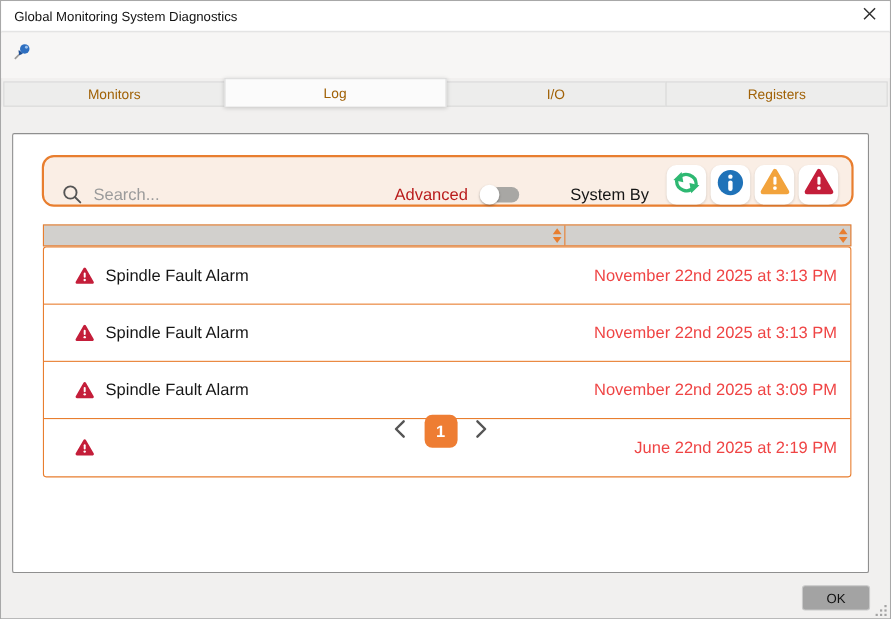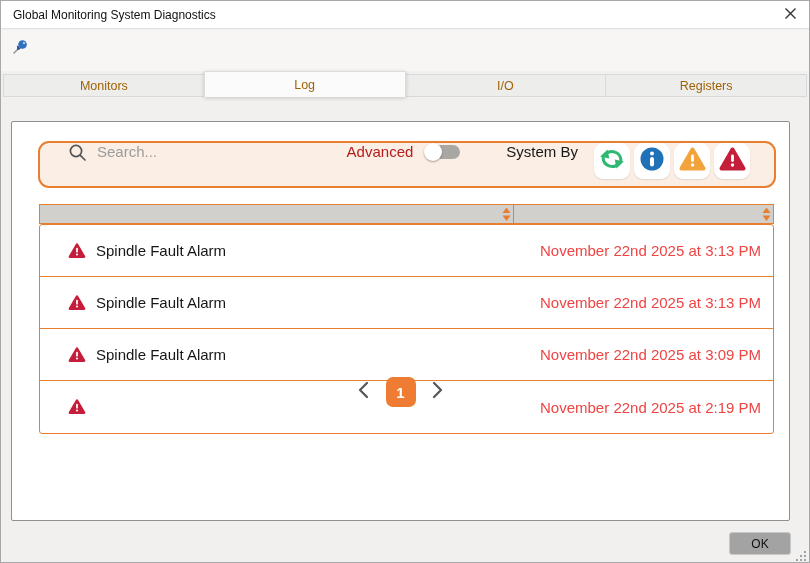--- a/index.html
+++ b/index.html
@@ -18,21 +18,21 @@
   .pin-btn { position:absolute; left:7px; top:7px; width:24px; height:24px; display:flex; align-items:center; justify-content:center; cursor:pointer; }
   
   .tabstrip { position:absolute; top:70px; left:2px; right:2px; height:26px; display:flex; z-index:3; }
   .tab { flex:1; margin-top:3px; background:#ededec; border:1px solid #d9d9d9; display:flex; align-items:center; justify-content:center; font-size:12.5px; color:#a16207; cursor:pointer; }
   .tab + .tab { margin-left:-1px; }
   .tab.active { margin-top:0; background:#fbfbfb; border:1px solid #dcdcdc; border-bottom:none; box-shadow:0 1px 4px rgba(0,0,0,0.18); z-index:4; }
   .content-bg { position:absolute; top:96px; left:0; right:0; bottom:0; background:#f1f0ef; }
   
   .panel { position:absolute; left:10px; top:120px; width:779px; height:400px; background:#ffffff; border:1px solid #8f8f8f; border-radius:2px; z-index:5; }
   
-  .searchbar { position:absolute; left:26px; top:19px; width:738px; height:47px; border:2px solid #e87e2f; border-radius:11px; background:#faeee5; display:flex; align-items:flex-start; padding:0 24px; }
+  .searchbar { position:absolute; left:26px; top:19px; width:738px; height:47px; border:2px solid #e87e2f; border-radius:11px; background:#faeee5; display:flex; align-items:flex-end; padding:0 12px; }
   .search-icon-wrap { display:flex; margin:0 10px 0 4px; }
   .search-input { flex:1; min-width:50px; background:transparent; border:none; outline:none; font-size:15px; color:#333; font-family:"Liberation Sans", sans-serif; }
   .search-input::placeholder { color:#9b9b9b; }
   .advanced-label { font-size:15px; color:#b91c1c; margin-right:11px; white-space:nowrap; }
   .toggle { width:36px; height:18px; position:relative; margin-right:46px; cursor:pointer; flex-shrink:0; }
   .toggle-track { position:absolute; left:10px; top:2px; width:26px; height:14px; background:#a8a7a4; border-radius:7px; }
   .toggle-knob { position:absolute; left:0; top:0; width:18px; height:18px; background:#ffffff; border-radius:50%; box-shadow:0 1px 2px rgba(0,0,0,0.35); }
   .filterby-label { font-size:15px; color:#161616; margin-right:12px; white-space:nowrap; }
   .filter-btn { width:36px; height:36px; background:#ffffff; border-radius:9px; display:flex; align-items:center; justify-content:center; margin-left:4px; cursor:pointer; box-shadow:0 1px 2px rgba(0,0,0,0.10); flex-shrink:0; }
   
@@ -212,21 +212,21 @@
       <span class="row-date">November 22nd 2025 at 3:09 PM</span>
     </div>
     <div class="row">
       <span class="row-icon">
         <svg width="18" height="16" viewBox="0 0 27 25">
             <polygon points="13.5,2.5 24.5,21.5 2.5,21.5" fill="#c41e3a" stroke="#c41e3a" stroke-width="4" stroke-linejoin="round"></polygon>
             <rect x="12.1" y="7.5" width="2.8" height="7.5" rx="1.4" fill="#fff"></rect>
             <circle cx="13.5" cy="18" r="1.7" fill="#fff"></circle>
           </svg>
       </span>
-      <span class="row-date">November 22nd 2025 at 2:19 PM</span>
+      <span class="row-date">June 22nd 2025 at 2:19 PM</span>
     </div>
   </div>
 
   <div class="pagination">
     <span class="page-chevron">
       <span>
         <svg width="11" height="18" viewBox="0 0 11 18">
             <polyline points="9,2 2,9 9,16" fill="none" stroke="#555" stroke-width="2.2" stroke-linecap="round" stroke-linejoin="round"></polyline>
           </svg>
       </span>

